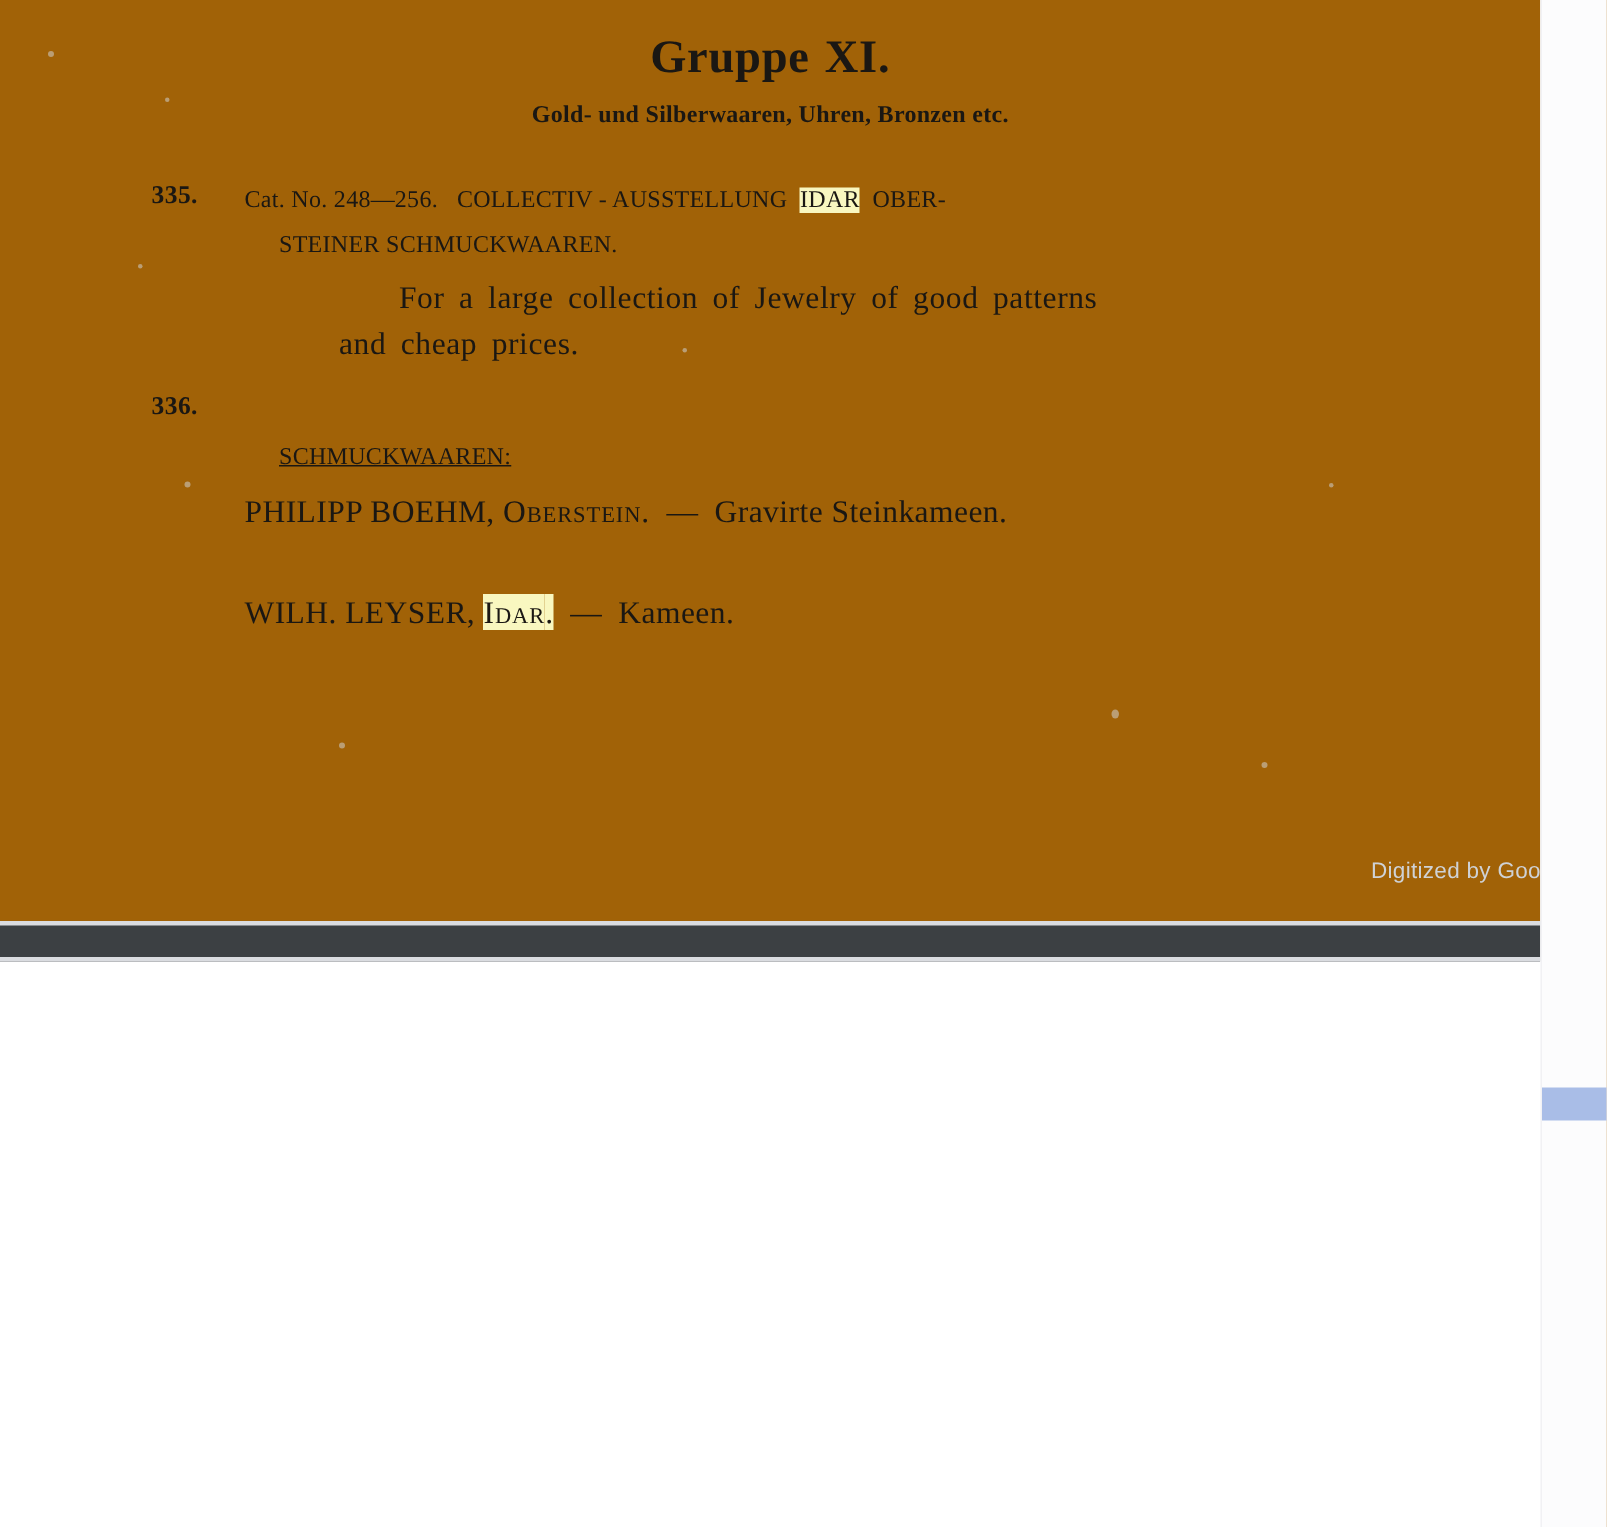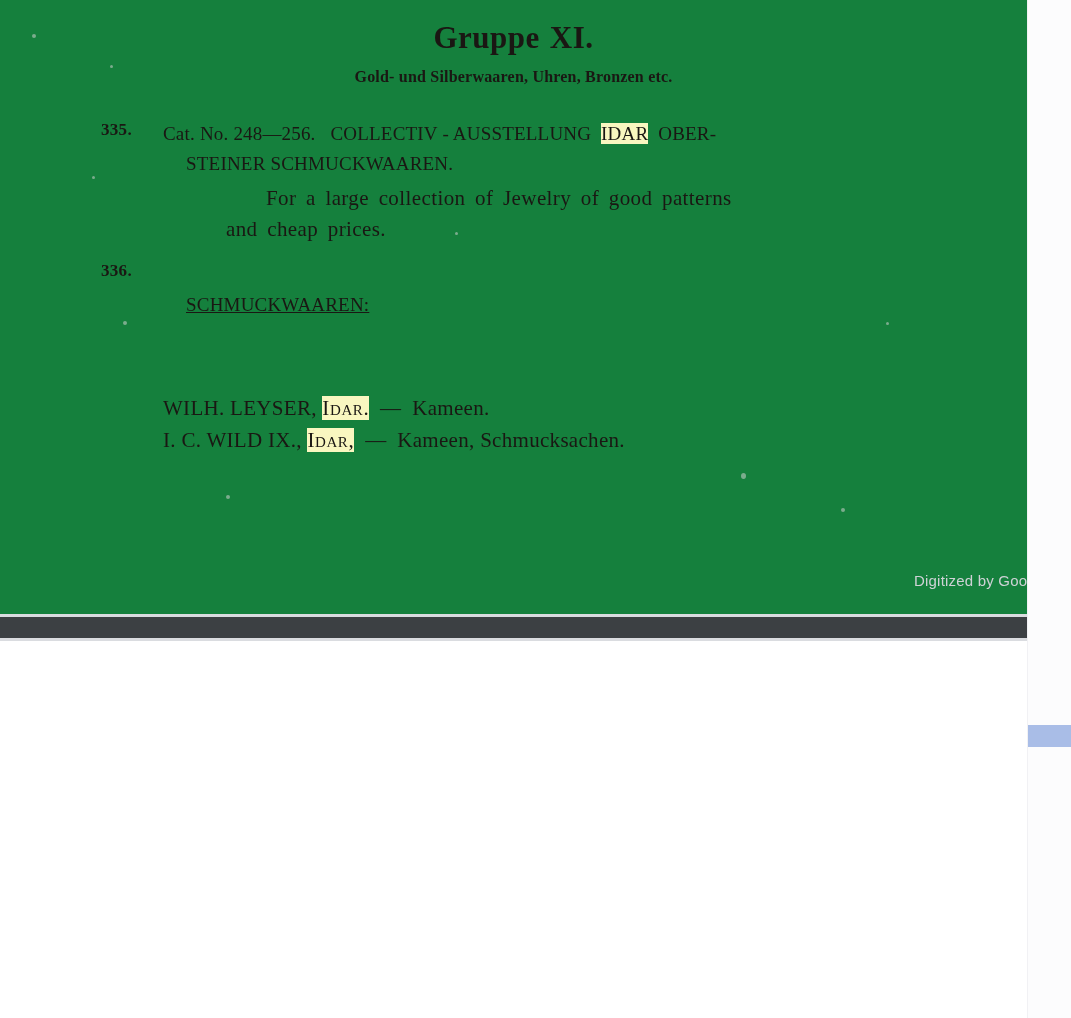--- a/index.html
+++ b/index.html
@@ -43,21 +43,21 @@
     width: 44px;
     height: 22px;
     background: #a9bde7;
   }
 
   
   .page {
     position: absolute;
     left: 0;
     width: 1027px;
-    background: #15803d;
+    background: #a16207;
   }
   #page-one { top: 0; height: 614px; }
 
   
   #page-separator {
     position: absolute;
     left: 0;
     top: 614px;
     width: 1027px;
     height: 27px;
@@ -97,21 +97,21 @@
 
   .entry-num {
     position: absolute;
     font-size: 17px;
     font-weight: bold;
     letter-spacing: 0.3px;
   }
 
   .entry-body {
     position: absolute;
-    font-size: 19px;
+    font-size: 16px;
     line-height: 30px;
     letter-spacing: 0.2px;
   }
 
   .indent-para {
     position: absolute;
     font-size: 21px;
     line-height: 31px;
     letter-spacing: 0.4px;
     word-spacing: 4px;
@@ -188,35 +188,35 @@
       <span>OBER-</span>
     </div>
     <div class="entry-body" style="left:186px; top:149px;">STEINER SCHMUCKWAAREN.</div>
 
     <div class="indent-para" style="left:266px; top:183px; width:650px;">For a large collection of Jewelry of good patterns</div>
     <div class="indent-para" style="left:226px; top:214px;">and cheap prices.</div>
 
     <div class="entry-num" style="left:101px; top:261px;">336.</div>
     <div class="entry-body" style="left:186px; top:290px;text-decoration:underline;">SCHMUCKWAAREN:</div>
 
+    <div class="maker-line" style="left:163px; top:325px;">
+      <span>PHILIPP BOEHM,</span>
+      <span class="sc">Oberstein</span><span>.</span>
+      &nbsp;<span class="dash">—</span>&nbsp;
+      <span>Gravirte Steinkameen.</span>
+    </div>
 
 
     <div class="maker-line" style="left:163px; top:392px;">
       <span>WILH. LEYSER,</span>
       <span class="hl sc">Idar</span><span class="hl">.</span>
       &nbsp;<span class="dash">—</span>&nbsp;
       <span>Kameen.</span>
     </div>
 
-    <div class="maker-line" style="left:163px; top:424px;">
-      <span>I. C. WILD IX.,</span>
-      <span class="hl sc">Idar</span><span class="hl">,</span>
-      &nbsp;<span class="dash">—</span>&nbsp;
-      <span>Kameen, Schmucksachen.</span>
-    </div>
 
     <div id="watermark">Digitized by Goo</div>
   </div>
 
   <div id="page-separator"></div>
 
 </div>
 
 <div id="scroll-gutter">
   <div id="scroll-thumb"></div>

